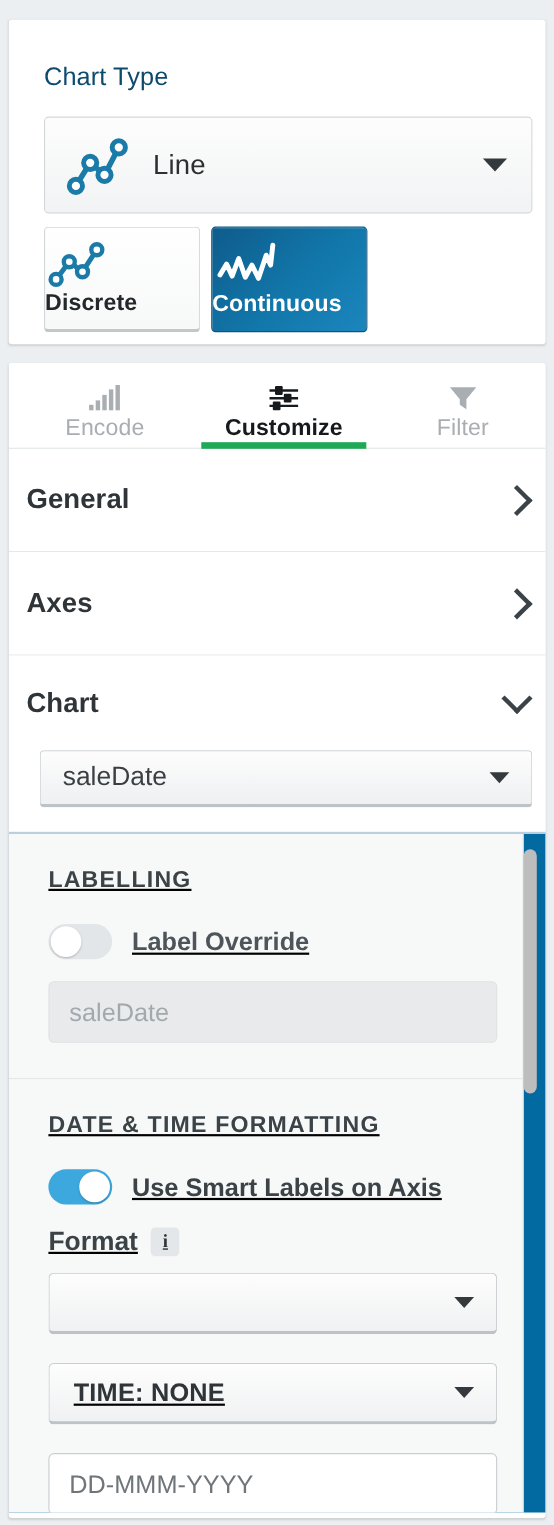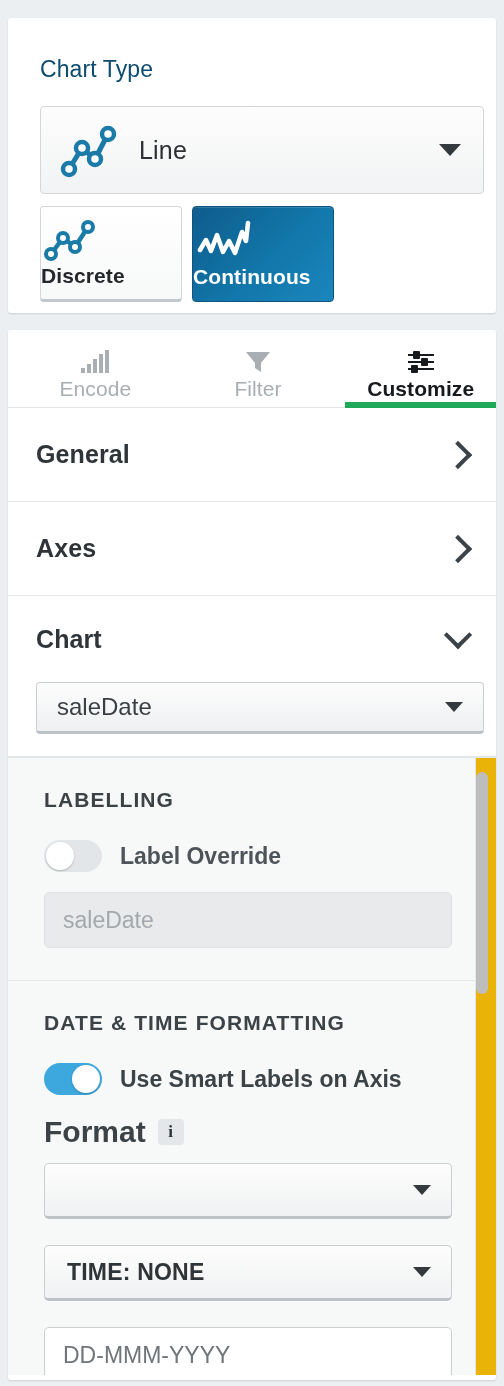--- a/index.html
+++ b/index.html
@@ -172,21 +172,21 @@
     height: 6px;
     background: #1fa855;
   }
 
   
   .acc-row {
     height: 94px;
     display: flex;
     align-items: center;
     justify-content: space-between;
-    padding: 0 28px;
+    padding: 0 16px;
     border-bottom: 1px solid #e4e7e9;
     background: #ffffff;
     cursor: pointer;
   }
   .acc-row .acc-title {
     font-size: 25px;
     font-weight: 700;
     color: #2f3438;
     letter-spacing: 0.1px;
   }
@@ -232,24 +232,25 @@
     transform: translateY(-50%);
     width: 0; height: 0;
     border-left: 9px solid transparent;
     border-right: 9px solid transparent;
     border-top: 10px solid #34393d;
   }
 
   
   .scroll-body {
     position: relative;
-    background: #eab308;
+    background: #0369a1;
     height: 618px;
     border-top: 1px solid #e4e7e9;
     overflow: hidden;
+    text-decoration: underline;
   }
   .scroll-inner {
     width: 468px;
     background: #f7f8f8;
     border-right: 1px solid #e4e7e9;
     min-height: 100%;
   }
 
   .sec {
     padding: 30px 36px 32px 36px;
@@ -317,21 +318,21 @@
   }
   .text-input::placeholder { color: #a3a8ac; opacity: 1; }
   .text-input.plain::placeholder { color: #6f7579; opacity: 1; }
 
   .label-line {
     display: flex;
     align-items: center;
     margin-bottom: 14px;
   }
   .label-line .lbl {
-    font-size: 30px;
+    font-size: 24px;
     font-weight: 700;
     color: #3b4347;
   }
   .info-badge {
     margin-left: 12px;
     width: 26px;
     height: 26px;
     border-radius: 4px;
     background: #e4e7e9;
     color: #2f3438;
@@ -459,46 +460,46 @@
               <rect x="7" y="14" width="4" height="9"></rect>
               <rect x="13" y="9" width="4" height="14"></rect>
               <rect x="19" y="4" width="4" height="19"></rect>
               <rect x="25" y="0" width="4" height="23"></rect>
             </g>
           </svg>
         </span>
         <span class="tablabel">Encode</span>
       </div>
 
-      <div class="tab inactive">
-        <span class="tabicon">
-          <svg width="26" height="24" viewBox="0 0 26 24">
-            <path d="M1 2 L25 2 L16 13 L16 22 L10 18 L10 13 Z" fill="#a9aeb2"></path>
-          </svg>
-        </span>
-        <span class="tablabel">Filter</span>
-      </div>
-
       <div class="tab active">
         <span class="tabicon">
           <svg width="30" height="24" viewBox="0 0 30 24">
             <g stroke="#171a1c" stroke-width="2.2">
               <line x1="2" y1="5" x2="28" y2="5"></line>
               <line x1="2" y1="12" x2="28" y2="12"></line>
               <line x1="2" y1="19" x2="28" y2="19"></line>
             </g>
             <g fill="#171a1c">
               <rect x="7" y="1" width="7" height="8" rx="1"></rect>
               <rect x="15" y="8" width="7" height="8" rx="1"></rect>
               <rect x="5" y="15" width="7" height="8" rx="1"></rect>
             </g>
           </svg>
         </span>
         <span class="tablabel">Customize</span>
       </div>
+
+      <div class="tab inactive">
+        <span class="tabicon">
+          <svg width="26" height="24" viewBox="0 0 26 24">
+            <path d="M1 2 L25 2 L16 13 L16 22 L10 18 L10 13 Z" fill="#a9aeb2"></path>
+          </svg>
+        </span>
+        <span class="tablabel">Filter</span>
+      </div>
     </div>
 
     <div class="acc-row">
       <span class="acc-title">General</span>
       <span class="chev right"></span>
     </div>
 
     <div class="acc-row">
       <span class="acc-title">Axes</span>
       <span class="chev right"></span>

